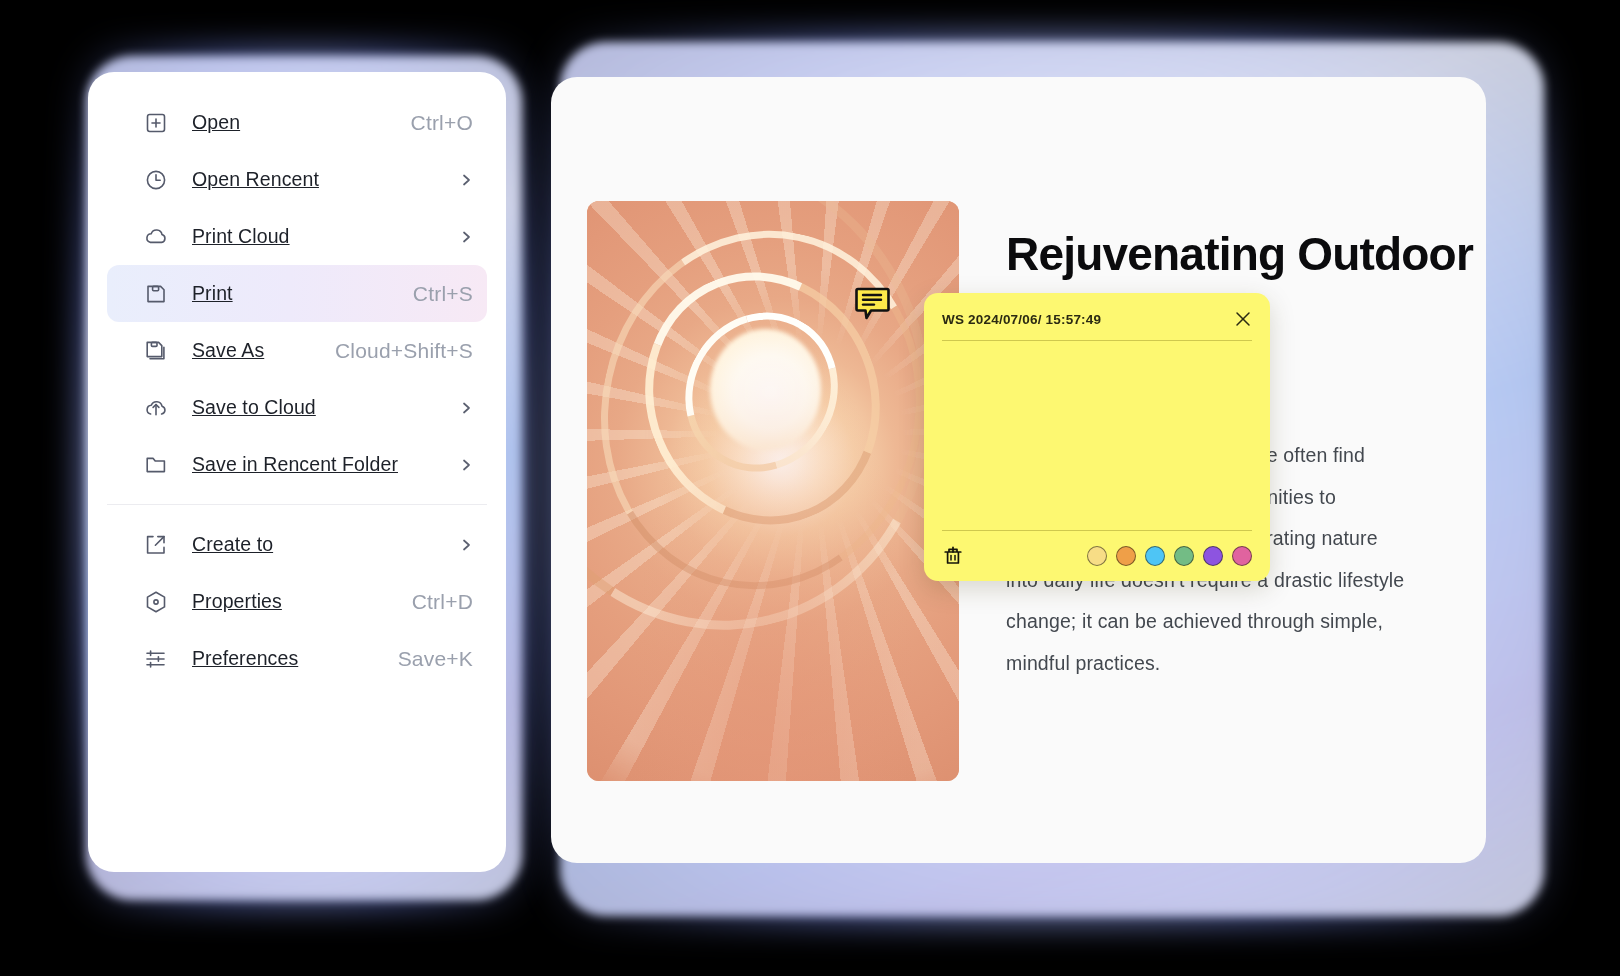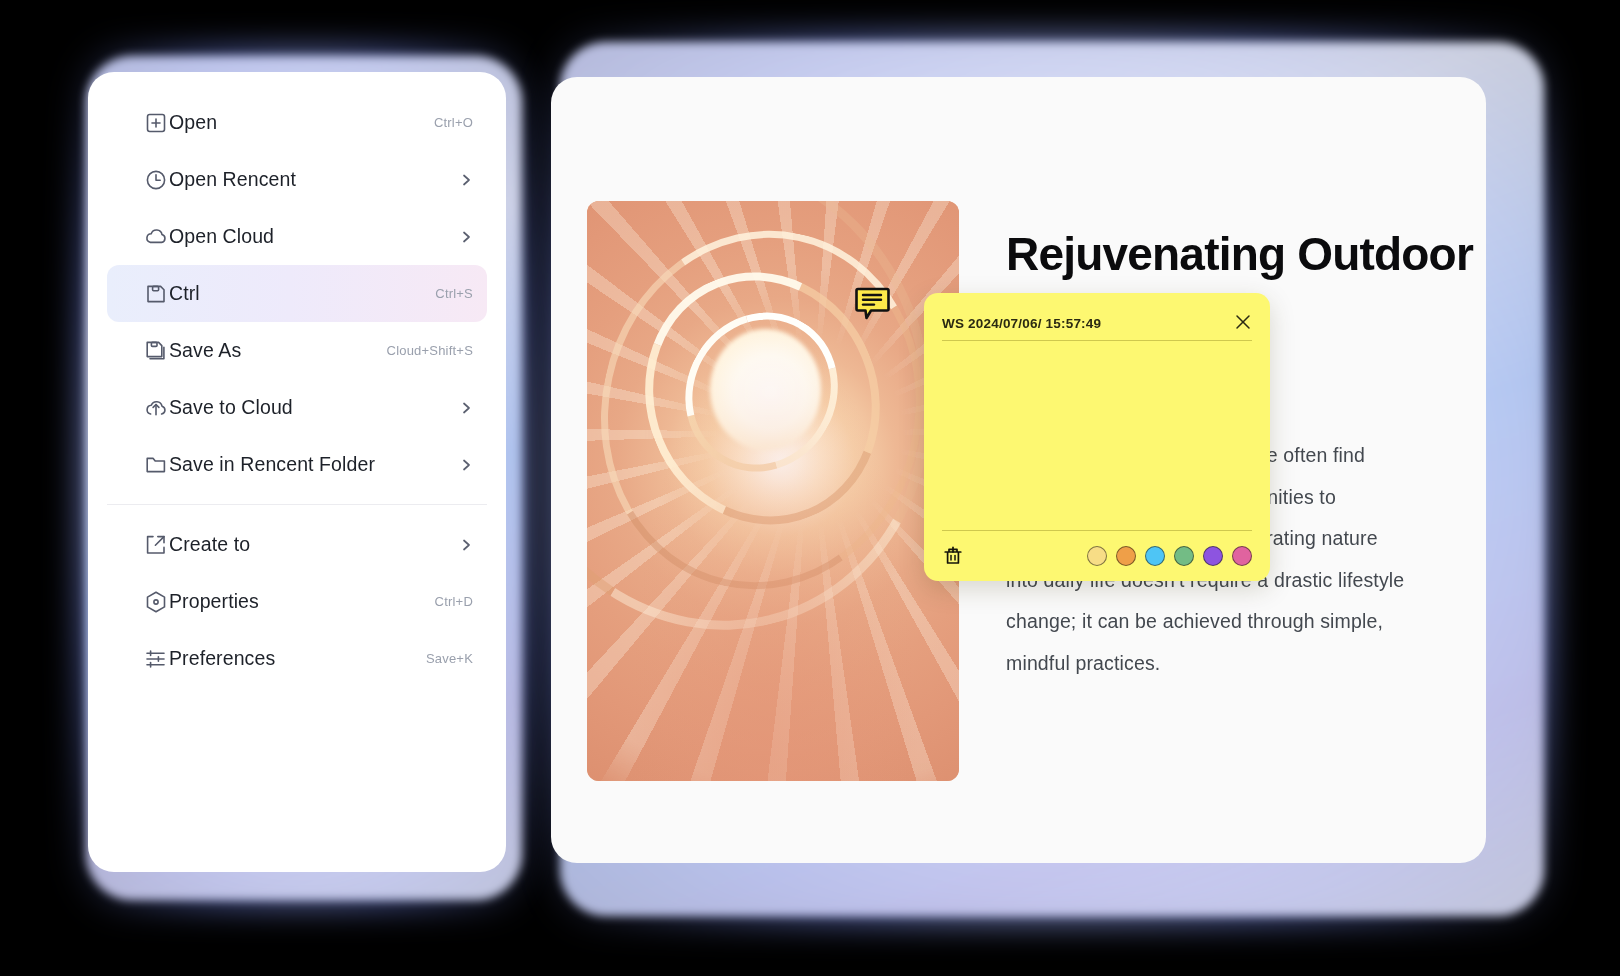--- a/index.html
+++ b/index.html
@@ -83,28 +83,30 @@
     padding: 0 14px 0 36px;
     cursor: default;
   }
   .menu-item .mi-icon {
     width: 26px; height: 26px;
     flex: 0 0 26px;
     display: flex; align-items: center; justify-content: center;
     color: #555a6b;
   }
   .menu-item .mi-label {
+    margin-left: 23px;
     font-size: 19.5px;
     color: #1d2129;
     letter-spacing: .1px;
     white-space: nowrap;
+    text-decoration: underline;
   }
   .menu-item .mi-right {
     margin-left: auto;
-    font-size: 13px;
+    font-size: 21px;
     color: #9aa0ad;
     letter-spacing: .2px;
     white-space: nowrap;
   }
   .menu-item .mi-chev {
     margin-left: auto;
     width: 14px; height: 14px;
     color: #5b6070;
     display: flex; align-items: center; justify-content: center;
   }
@@ -219,21 +221,21 @@
     left: 924px; top: 293px;
     width: 346px; height: 288px;
     background: #fdf871;
     border-radius: 14px;
     box-shadow: 0 8px 26px rgba(60,55,10,.18);
     overflow: hidden;
   }
   #sticky-note .note-head {
     position: relative;
     display: flex;
-    align-items: flex-end;
+    align-items: center;
     padding: 14px 18px 0 18px;
     height: 38px;
   }
   #sticky-note .note-meta {
     font-size: 13.5px;
     color: #2b2a12;
     font-weight: 600;
     letter-spacing: .2px;
   }
   #sticky-note .note-close {
@@ -323,35 +325,35 @@
               <polyline points="5,2.5 10,7 5,11.5"></polyline>
             </svg>
           </span>
         </div>
         <div class="menu-item">
           <span class="mi-icon">
             <svg width="26" height="26" viewBox="0 0 26 26" fill="none" stroke="currentColor" stroke-width="1.6" stroke-linecap="round" stroke-linejoin="round">
               <path d="M7.4 18.4 A4.4 4.4 0 0 1 8.2 9.7 A5.6 5.6 0 0 1 19 10.6 A4 4 0 0 1 18.6 18.4 Z"></path>
             </svg>
           </span>
-          <span class="mi-label">Open Cloud</span>
+          <span class="mi-label">Print Cloud</span>
           <span class="mi-chev">
             <svg width="14" height="14" viewBox="0 0 14 14" fill="none" stroke="currentColor" stroke-width="1.7" stroke-linecap="round" stroke-linejoin="round">
               <polyline points="5,2.5 10,7 5,11.5"></polyline>
             </svg>
           </span>
         </div>
         <div class="menu-item is-selected">
           <span class="mi-icon">
             <svg width="26" height="26" viewBox="0 0 26 26" fill="none" stroke="currentColor" stroke-width="1.6" stroke-linecap="round" stroke-linejoin="round">
               <path d="M5 5.4 L17.6 5.4 L21 8.8 L21 20.6 L5 20.6 Z"></path>
               <rect x="9.6" y="5.4" width="6" height="4.4" rx="1"></rect>
             </svg>
           </span>
-          <span class="mi-label">Ctrl</span>
+          <span class="mi-label">Print</span>
           <span class="mi-right">Ctrl+S</span>
         </div>
         <div class="menu-item">
           <span class="mi-icon">
             <svg width="26" height="26" viewBox="0 0 26 26" fill="none" stroke="currentColor" stroke-width="1.6" stroke-linecap="round" stroke-linejoin="round">
               <path d="M4.2 4.4 L15.6 4.4 L18.8 7.6 L18.8 18.6 L4.2 18.6 Z"></path>
               <rect x="8.4" y="4.4" width="5.6" height="4" rx="1"></rect>
               <path d="M7 20.8 L20.9 20.8 L20.9 9.3"></path>
             </svg>
           </span>

